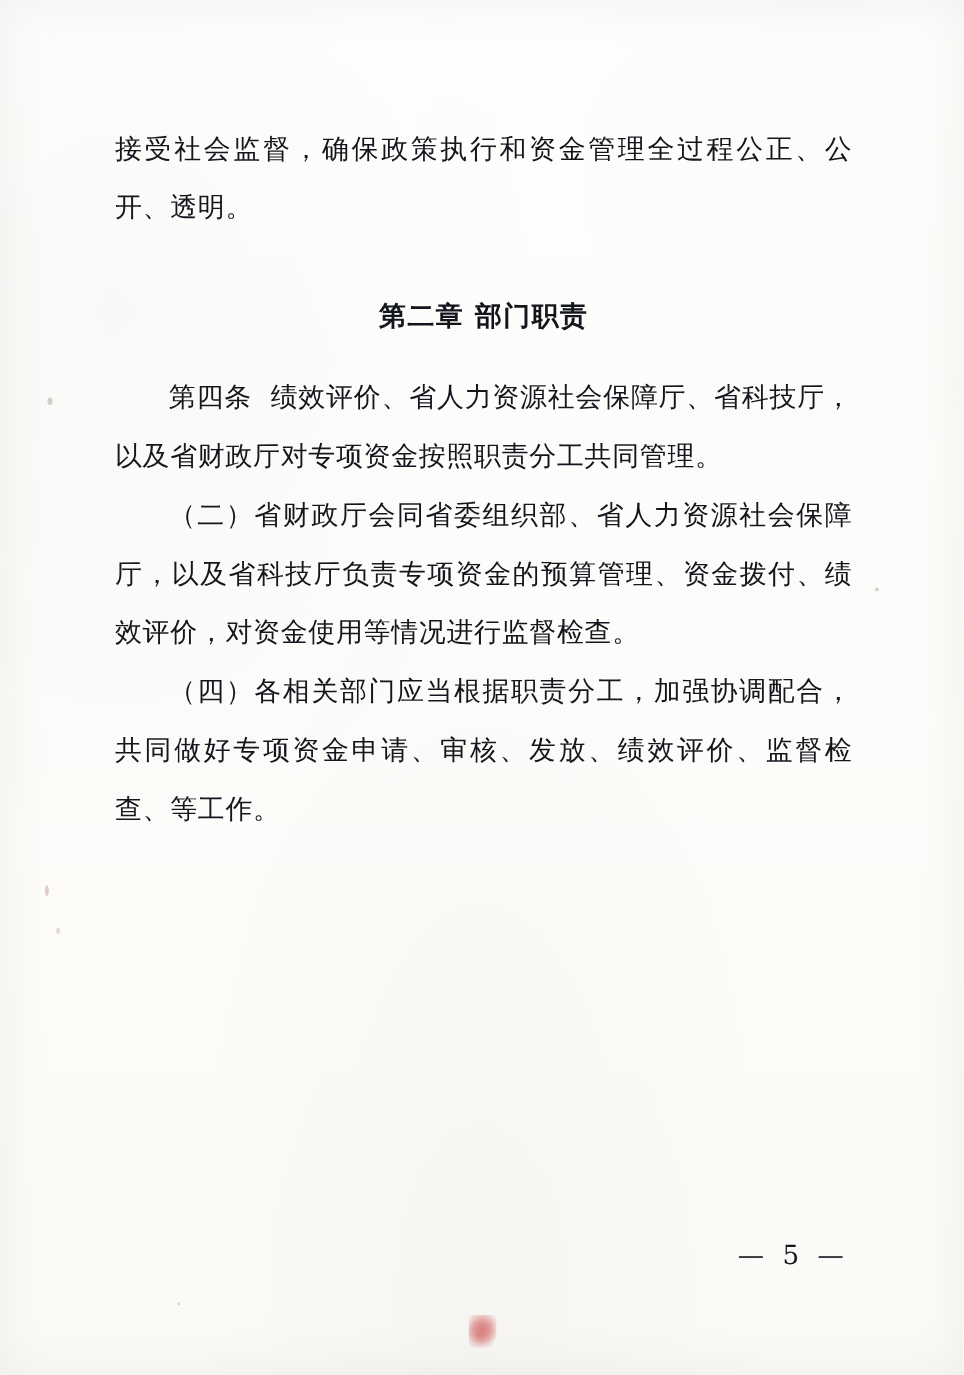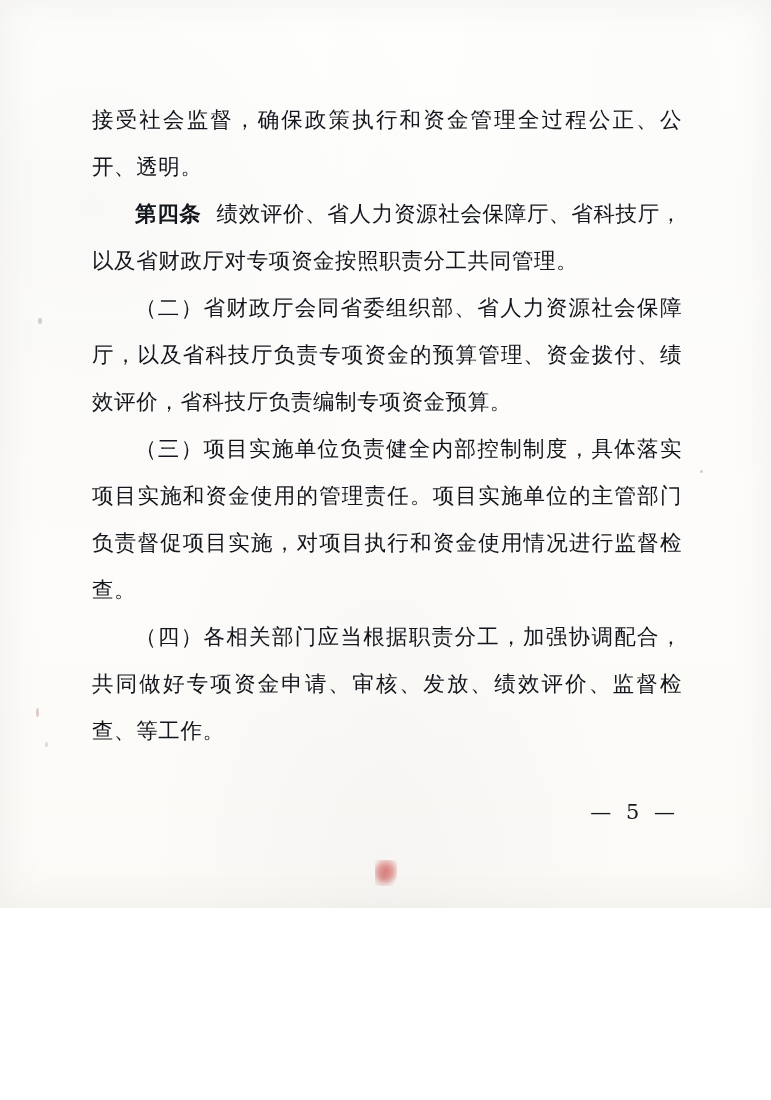--- a/index.html
+++ b/index.html
@@ -9,21 +9,21 @@
   body {
     width: 771px;
     height: 1100px;
     background: #ffffff;
     font-family: "DejaVu Serif", "Liberation Serif", serif;
     overflow: hidden;
   }
   .page {
     position: relative;
     width: 771px;
-    height: 908px;
+    height: 1100px;
     background: #fdfdfb;
     box-sizing: border-box;
     overflow: hidden;
   }
   
   .paper-texture {
     position: absolute;
     inset: 0;
     background:
       radial-gradient(ellipse at 12% 22%, rgba(0,0,0,0.018), rgba(0,0,0,0) 38%),
@@ -60,21 +60,21 @@
   .chapter-heading {
     margin: 40px 0 18px 0;
     font-size: 21.5px;
     line-height: 47px;
     letter-spacing: 1.2px;
     text-align: center;
     color: #12151b;
     font-weight: 700;
   }
   .article-lead {
-    font-weight: 700;
+    font-weight: 400;
   }
   .page-number {
     position: absolute;
     right: 92px;
     bottom: 84px;
     font-size: 21px;
     letter-spacing: 4px;
     color: #15181e;
   }
   .seal {
@@ -117,27 +117,27 @@
   <div class="speck s1"></div>
   <div class="speck s2"></div>
   <div class="speck s3"></div>
   <div class="speck s4"></div>
   <div class="speck s5"></div>
 
   <div class="content">
 
     <p class="para">接受社会监督，确保政策执行和资金管理全过程公正、公开、透明。</p>
 
+    <div class="chapter-heading">第二章  部门职责</div>
 
     <p class="para indent"><span class="article-lead">第四条</span><span>&nbsp;&nbsp;</span><span>绩效评价、省人力资源社会保障厅、省科技厅，以及省财政厅对专项资金按照职责分工共同管理。</span></p>
 
 
-    <p class="para indent">（二）省财政厅会同省委组织部、省人力资源社会保障厅，以及省科技厅负责专项资金的预算管理、资金拨付、绩效评价，省科技厅负责编制专项资金预算。</p>
+    <p class="para indent">（二）省财政厅会同省委组织部、省人力资源社会保障厅，以及省科技厅负责专项资金的预算管理、资金拨付、绩效评价，对资金使用等情况进行监督检查。</p>
 
-    <p class="para indent">（三）项目实施单位负责健全内部控制制度，具体落实项目实施和资金使用的管理责任。项目实施单位的主管部门负责督促项目实施，对项目执行和资金使用情况进行监督检查。</p>
 
     <p class="para indent">（四）各相关部门应当根据职责分工，加强协调配合，共同做好专项资金申请、审核、发放、绩效评价、监督检查、等工作。</p>
   </div>
 
   <div class="page-number">— 5 —</div>
 
   <div class="seal">
     <div class="seal-mark"></div>
   </div>
 </div>

